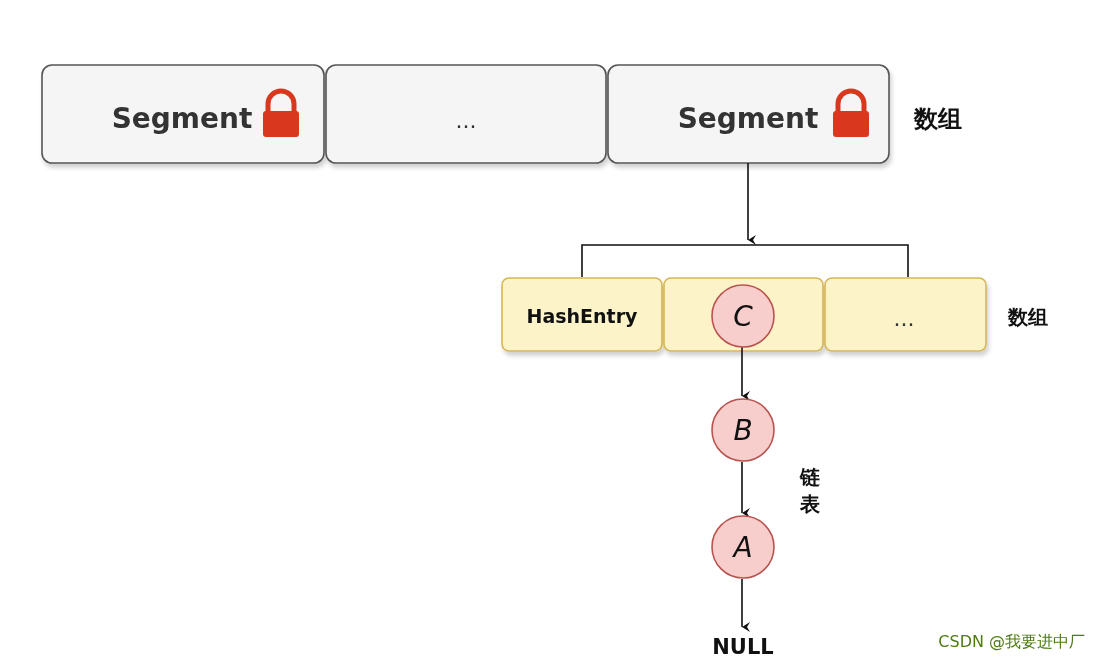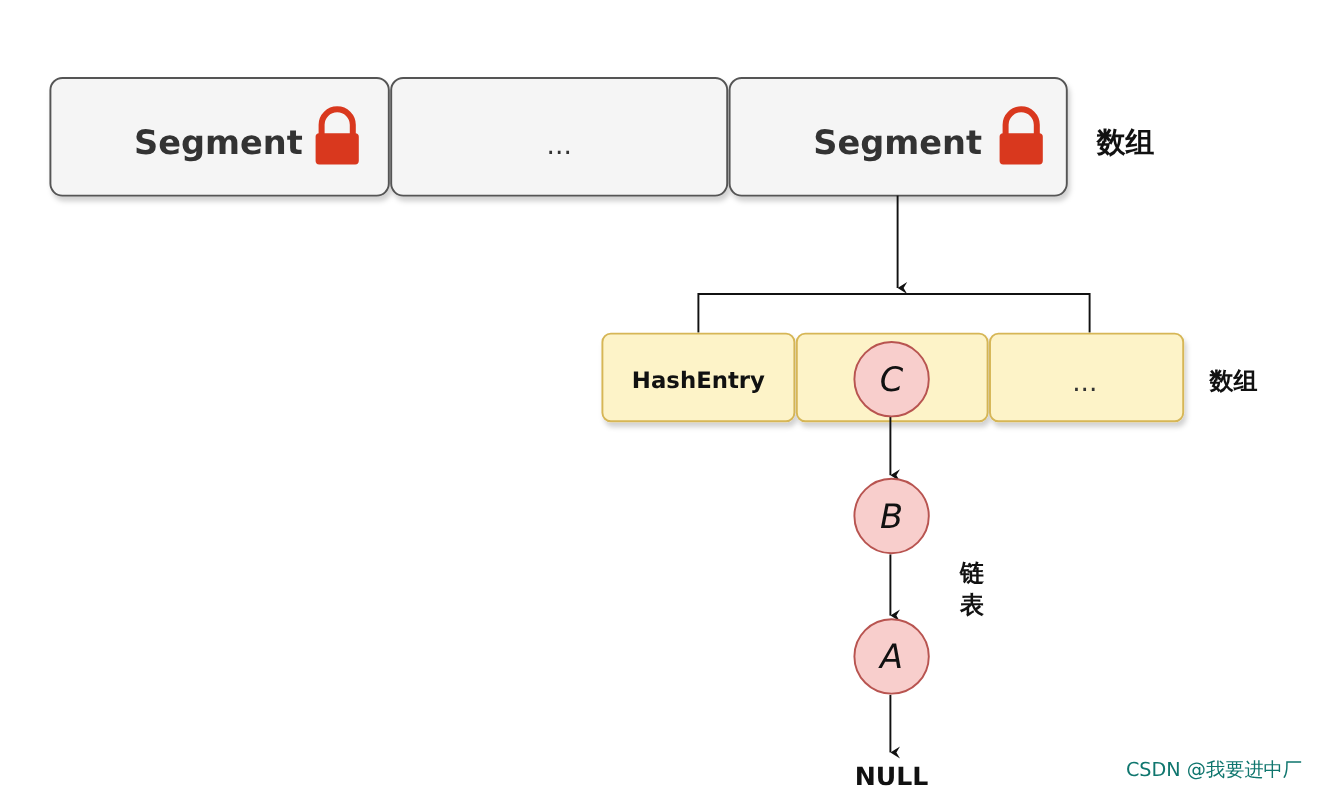--- a/index.html
+++ b/index.html
@@ -5,21 +5,21 @@
     html, body { margin: 0; padding: 0; background: #ffffff; }
     body { width: 1099px; height: 661px; position: relative; overflow: hidden; font-family: "DejaVu Sans", sans-serif; }
     svg { position: absolute; left: 0; top: 0; }
     .seg-text { font-family: "DejaVu Sans", sans-serif; font-weight: bold; font-size: 28px; fill: #333333; }
     .dots { font-family: "DejaVu Sans", sans-serif; font-size: 22px; fill: #333333; }
     .label-cn { font-family: "DejaVu Sans", sans-serif; font-weight: bold; font-size: 24px; fill: #111111; }
     .label-cn-sm { font-family: "DejaVu Sans", sans-serif; font-weight: bold; font-size: 20px; fill: #111111; }
     .entry-text { font-family: "DejaVu Sans", sans-serif; font-weight: bold; font-size: 19px; fill: #111111; }
     .node-text { font-family: "DejaVu Sans", sans-serif; font-size: 28px; fill: #111111; font-style: italic; }
     .null-text { font-family: "DejaVu Sans", sans-serif; font-size: 21px; fill: #111111; font-weight: bold; }
-    .watermark { position: absolute; right: 14px; bottom: 8px; font-family: "DejaVu Sans", sans-serif; font-size: 16px; color: #0f766e; text-align: right; }
+    .watermark { position: absolute; right: 14px; bottom: 8px; font-family: "DejaVu Sans", sans-serif; font-size: 16px; color: #4d7c0f; text-align: right; }
   </style>
 </head>
 <body>
 
 <svg width="1099" height="661" viewBox="0 0 1099 661">
   <defs>
     <filter id="shadow" x="-5%" y="-5%" width="115%" height="130%">
       <feDropShadow dx="2" dy="4" stdDeviation="2" flood-color="#000" flood-opacity="0.18"></feDropShadow>
     </filter>
     <marker id="arrow" markerWidth="12" markerHeight="12" refX="6" refY="10" orient="auto" markerUnits="userSpaceOnUse">

